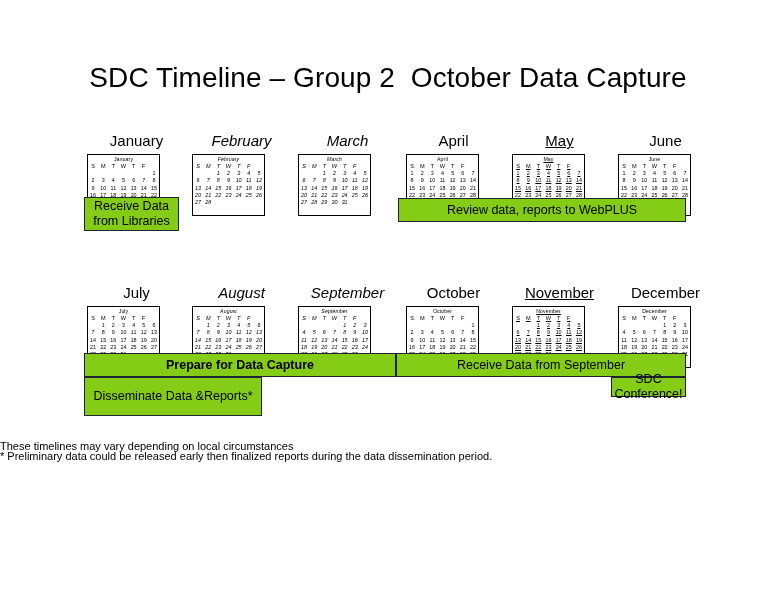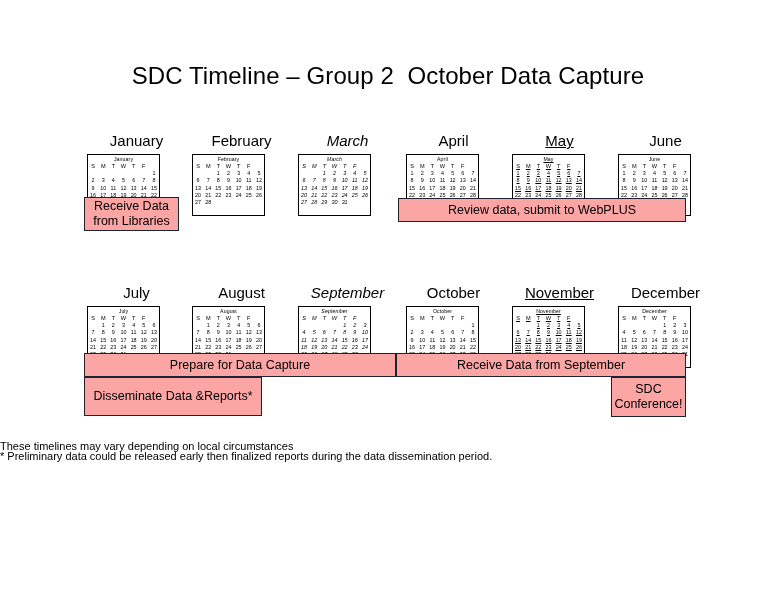--- a/index.html
+++ b/index.html
@@ -16,21 +16,21 @@
     overflow: hidden;
   }
 
   
   #slide-title {
     position: absolute;
     left: 0;
     top: 62px;
     width: 776px;
     text-align: center;
-    font-size: 24px;
+    font-size: 28px;
     font-weight: 400;
     letter-spacing: 0.1px;
     white-space: pre;
     color: #000;
   }
 
   
   .month-row {
     position: absolute;
     left: 84px;
@@ -40,21 +40,21 @@
   #row-h1 { top: 108px; }
   #row-h2 { top: 260px; }
 
   .month-block {
     position: absolute;
     top: 0;
     width: 105px;
     margin-top: 24px;
   }
   .month-block.m0 { left: 0px; }
-  .month-block.m1 { left: 105px; }
+  .month-block.m1 { left: 105px; font-style: italic; }
   .month-block.m2 { left: 211px; font-style: italic; }
   .month-block.m3 { left: 317px; }
   .month-block.m4 { left: 423px; text-decoration: underline; }
   .month-block.m5 { left: 529px; }
 
   .month-heading {
     text-align: center;
     font-size: 15px;
     line-height: 18px;
     font-weight: 400;
@@ -96,39 +96,39 @@
     text-align: center;
     font-weight: 400;
     padding: 0;
     color: #000;
   }
   table.cal th { font-size: 5.6px; }
 
   
   .bar {
     position: absolute;
-    background: #fca5a5;
+    background: #84cc16;
     border: 1px solid #1b2430;
     box-sizing: border-box;
     display: flex;
     align-items: center;
     justify-content: center;
     text-align: center;
     font-size: 12.5px;
     line-height: 15px;
     color: #000;
   }
   .bar.two-line { line-height: 15px; }
 
   #bar-receive-h1 { left: 84px;  top: 197px; width: 95px;  height: 34px; }
   #bar-review     { left: 398px; top: 198px; width: 288px; height: 24px; }
-  #bar-prepare    { left: 84px;  top: 353px; width: 312px; height: 24px; }
+  #bar-prepare    { left: 84px;  top: 353px; width: 312px; height: 24px; font-weight: bold; }
   #bar-receive-h2 { left: 396px; top: 353px; width: 290px; height: 24px; }
   #bar-disseminate{ left: 84px;  top: 377px; width: 178px; height: 39px; }
-  #bar-sdc-conf   { left: 611px; top: 377px; width: 75px;  height: 40px; }
+  #bar-sdc-conf   { left: 611px; top: 377px; width: 75px;  height: 20px; }
 
   
   .footnote {
     position: absolute;
     width: 776px;
     left: 0;
     text-align: left;
     font-size: 11px;
     line-height: 16px;
     color: #000;
@@ -589,21 +589,21 @@
               <td></td>
             </tr>
           </tbody>
         </table>
     </div>
   </div>
 </div>
 
 <div class="bar two-line" id="bar-receive-h1">Receive Data<br>from Libraries</div>
 
-<div class="bar" id="bar-review">Review data, submit to WebPLUS</div>
+<div class="bar" id="bar-review">Review data, reports to WebPLUS</div>
 
 <div class="month-row" id="row-h2">
   <div class="month-block m0">
     <div class="month-heading">July</div>
     <div class="cal-box">
       <div class="cal-caption">July</div>
       <table class="cal">
           <thead>
             <tr>
               <th>S</th>

